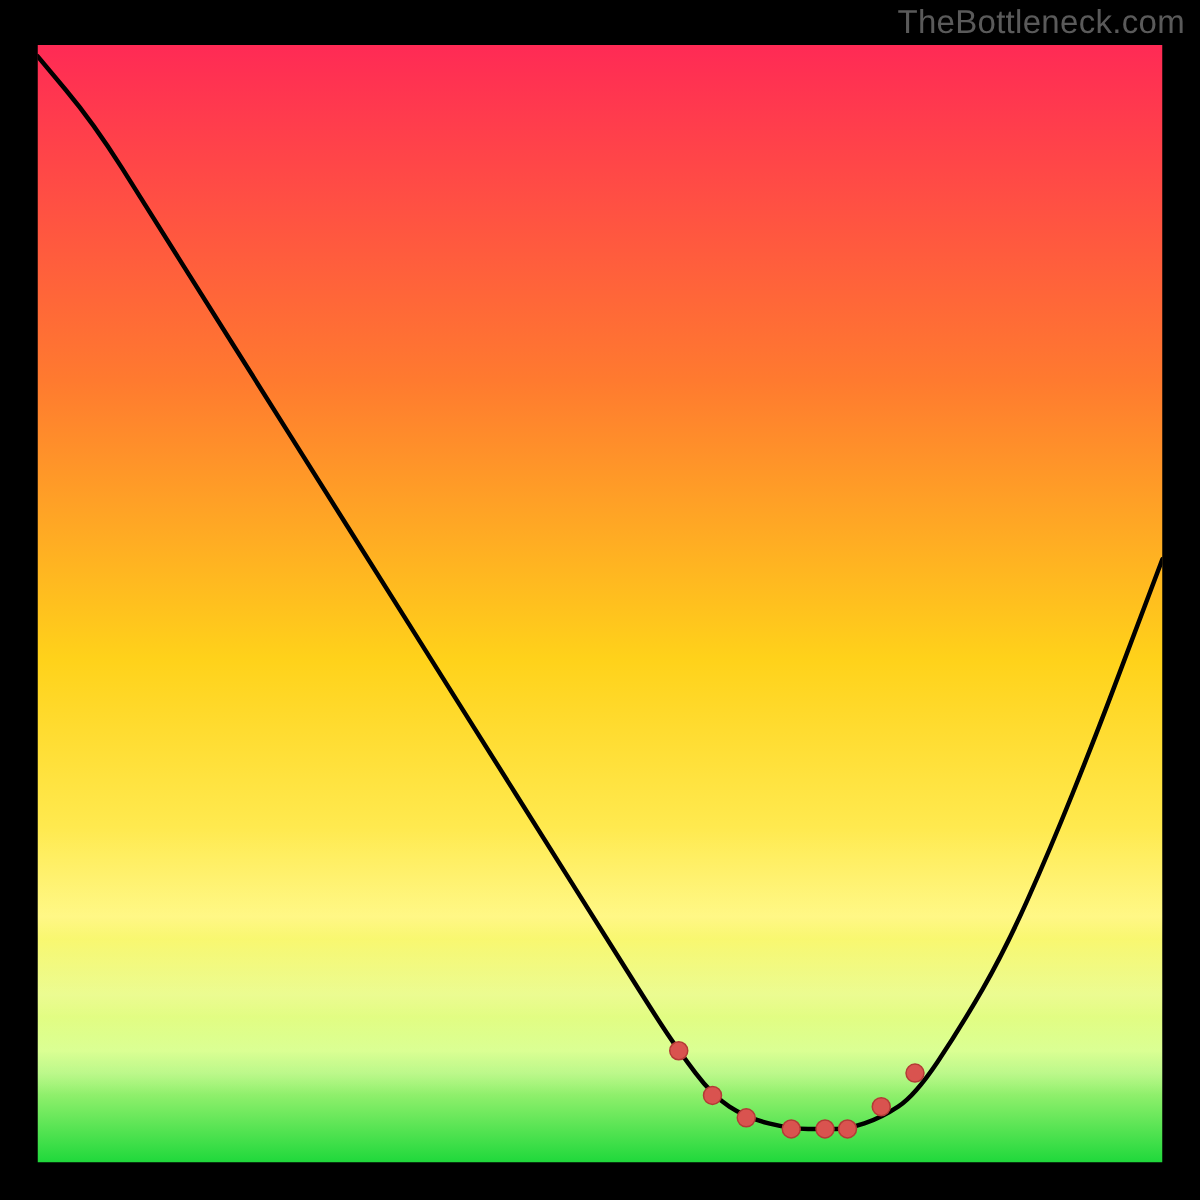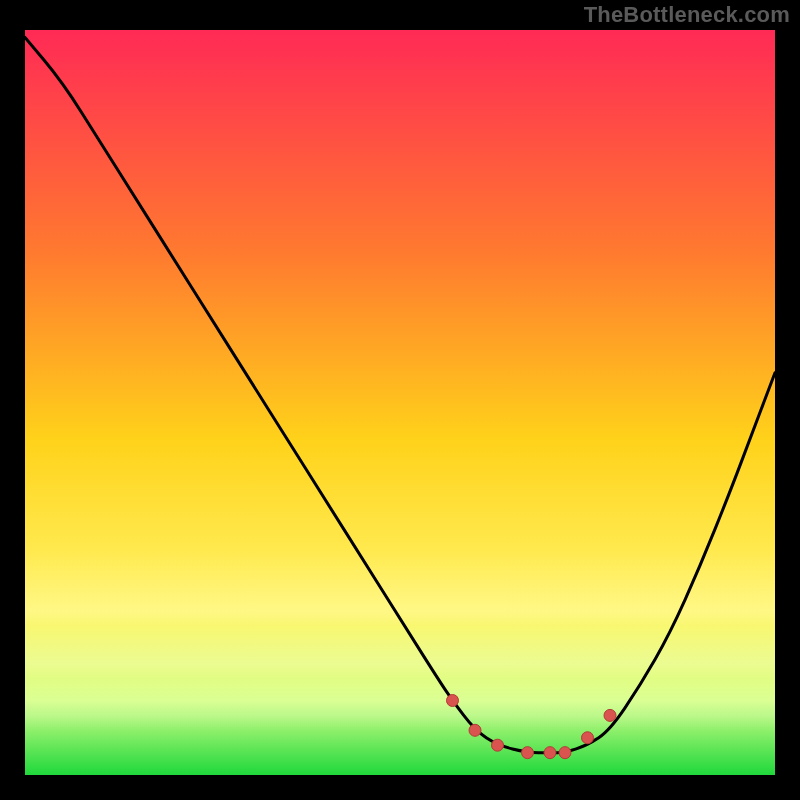--- a/index.html
+++ b/index.html
@@ -16,21 +16,21 @@
     height: 800px;
     background: #000;
   }
   .watermark {
     position: absolute;
     top: 2px;
     right: 10px;
     color: #5a5a5a;
     font-family: Arial, Helvetica, sans-serif;
     font-size: 22px;
-    font-weight: bold;
+    font-weight: normal;
     letter-spacing: 0.2px;
     user-select: none;
   }
   .plot {
     position: absolute;
     left: 25px;
     top: 30px;
     width: 750px;
     height: 745px;
   }

